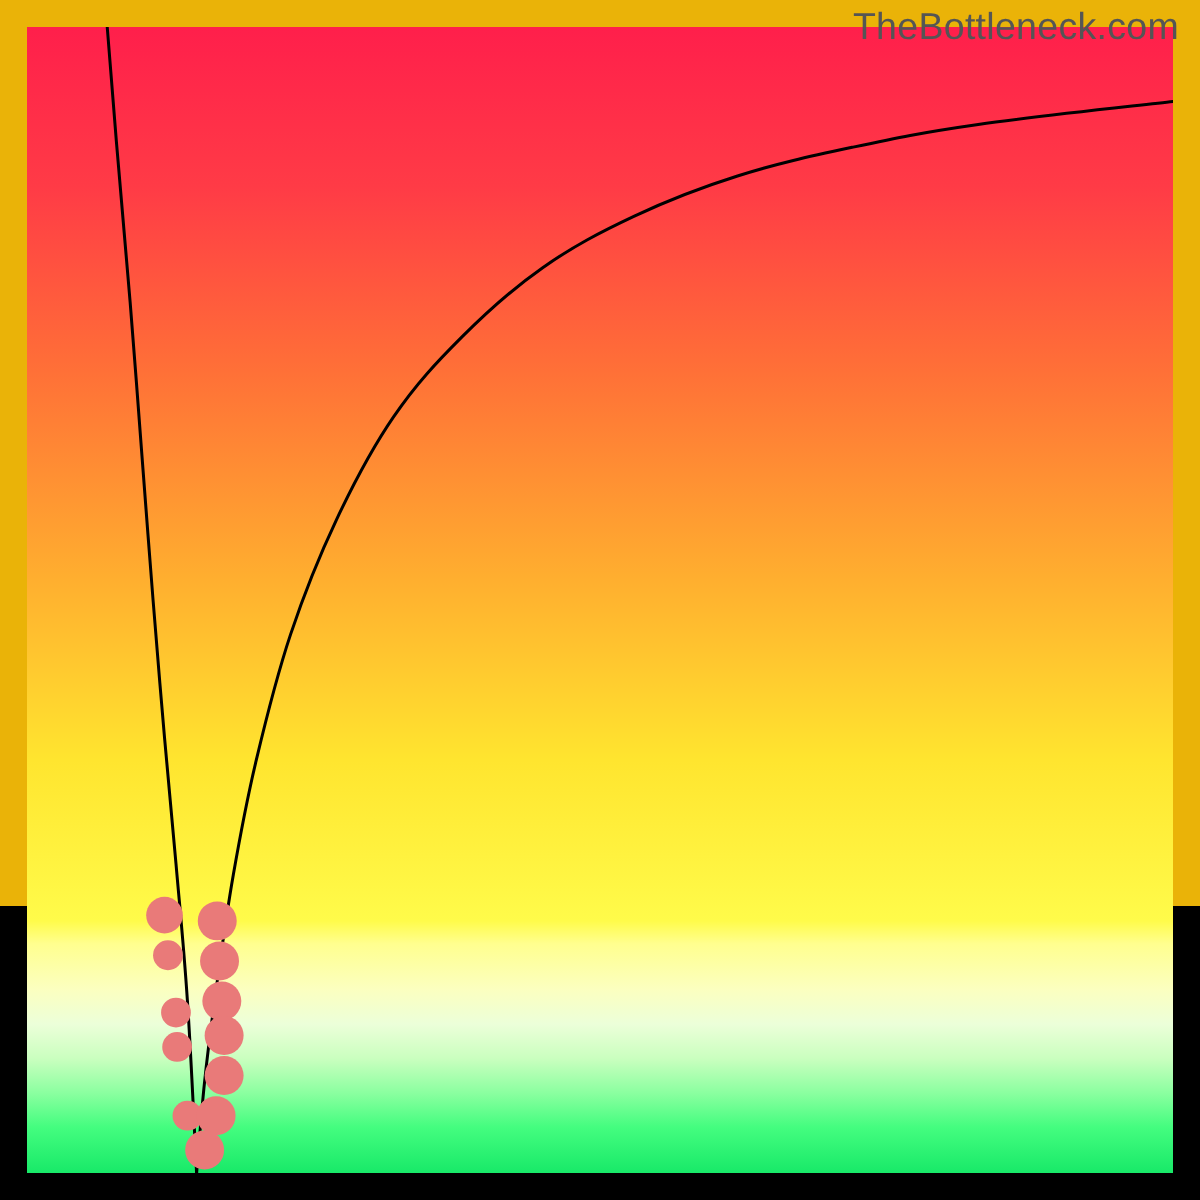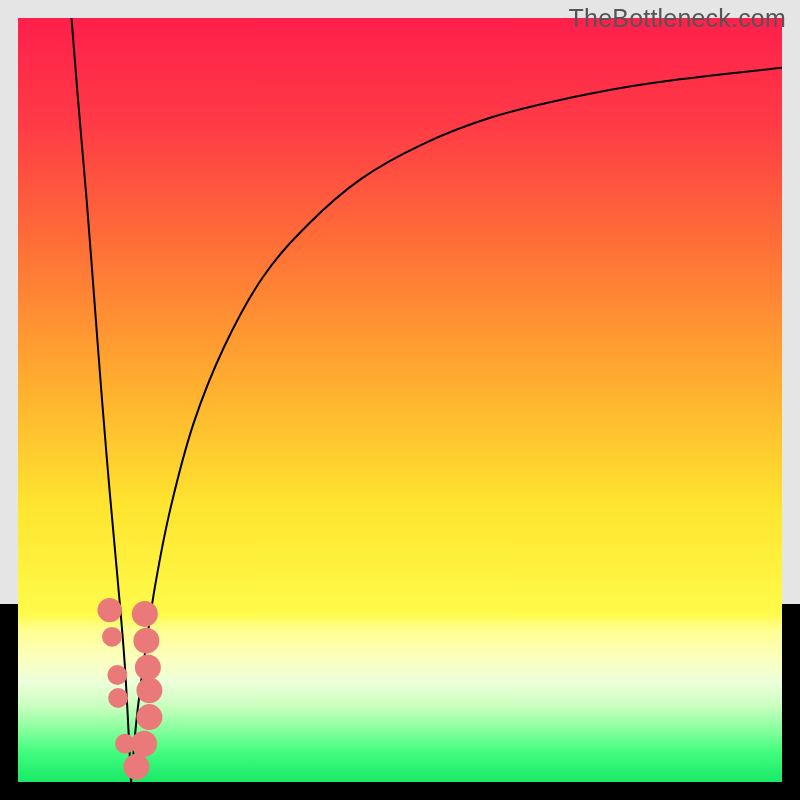--- a/index.html
+++ b/index.html
@@ -7,21 +7,21 @@
     padding: 0;
     width: 800px;
     height: 800px;
     overflow: hidden;
     background: #000;
     font-family: Arial, Helvetica, sans-serif;
   }
   .frame {
     width: 800px;
     height: 604px;
-    background: #e5e5e5;
+    background: #eab308;
     position: relative;
   }
   .watermark {
     position: absolute;
     top: 4px;
     right: 14px;
     color: #555555;
     font-size: 25px;
     letter-spacing: 0.2px;
     font-weight: 400;

